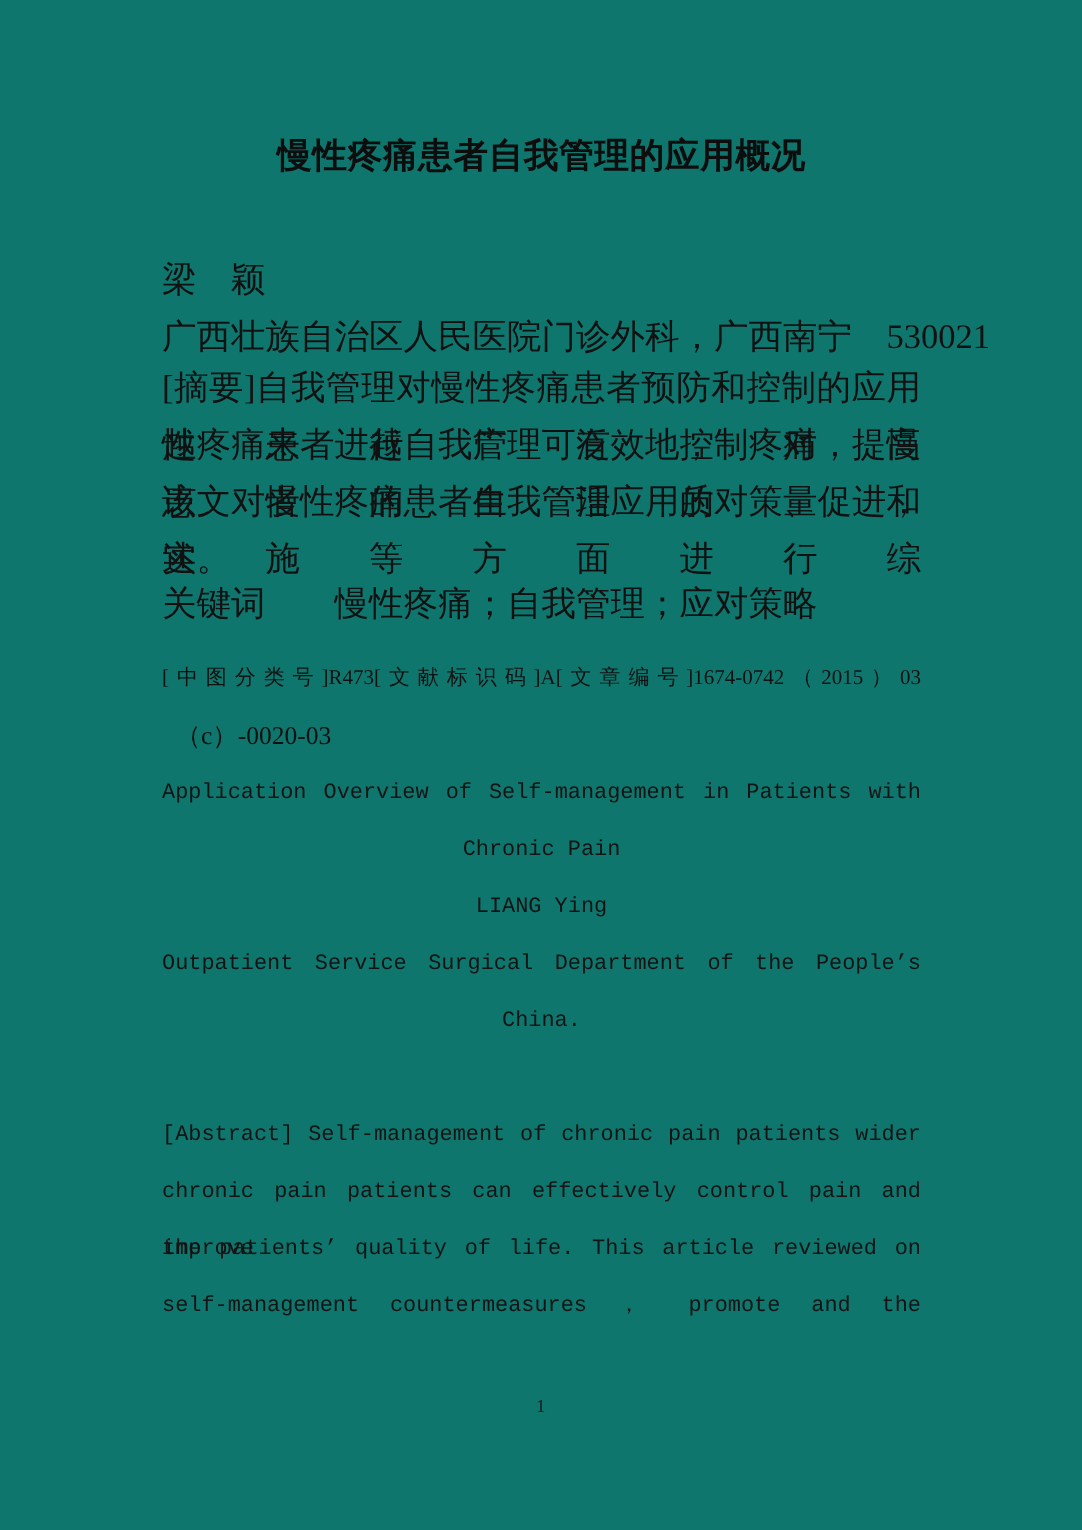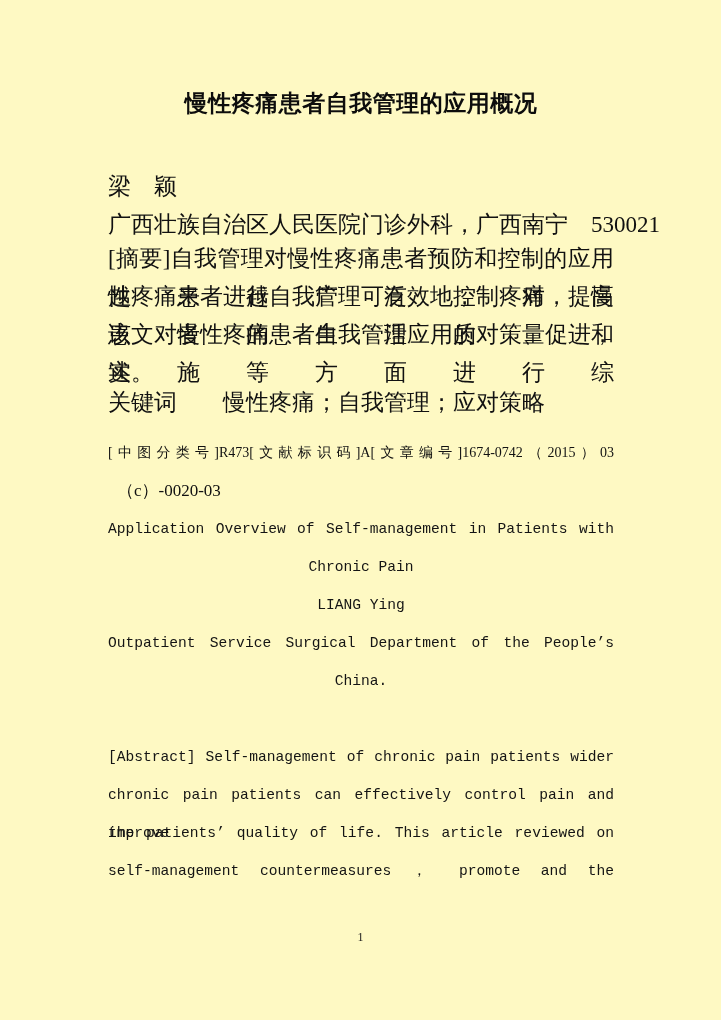--- a/index.html
+++ b/index.html
@@ -17,21 +17,21 @@
     color: #111111;
     -webkit-font-smoothing: antialiased;
   }
 
   .page {
     position: absolute;
     left: 0;
     top: 0;
     width: 721px;
     height: 1020px;
-    background: #fef9c3;
+    background: #0f766e;
   }
 
   
   .content {
     position: absolute;
     left: 108px;
     top: 0;
     width: 506px;
   }
 

